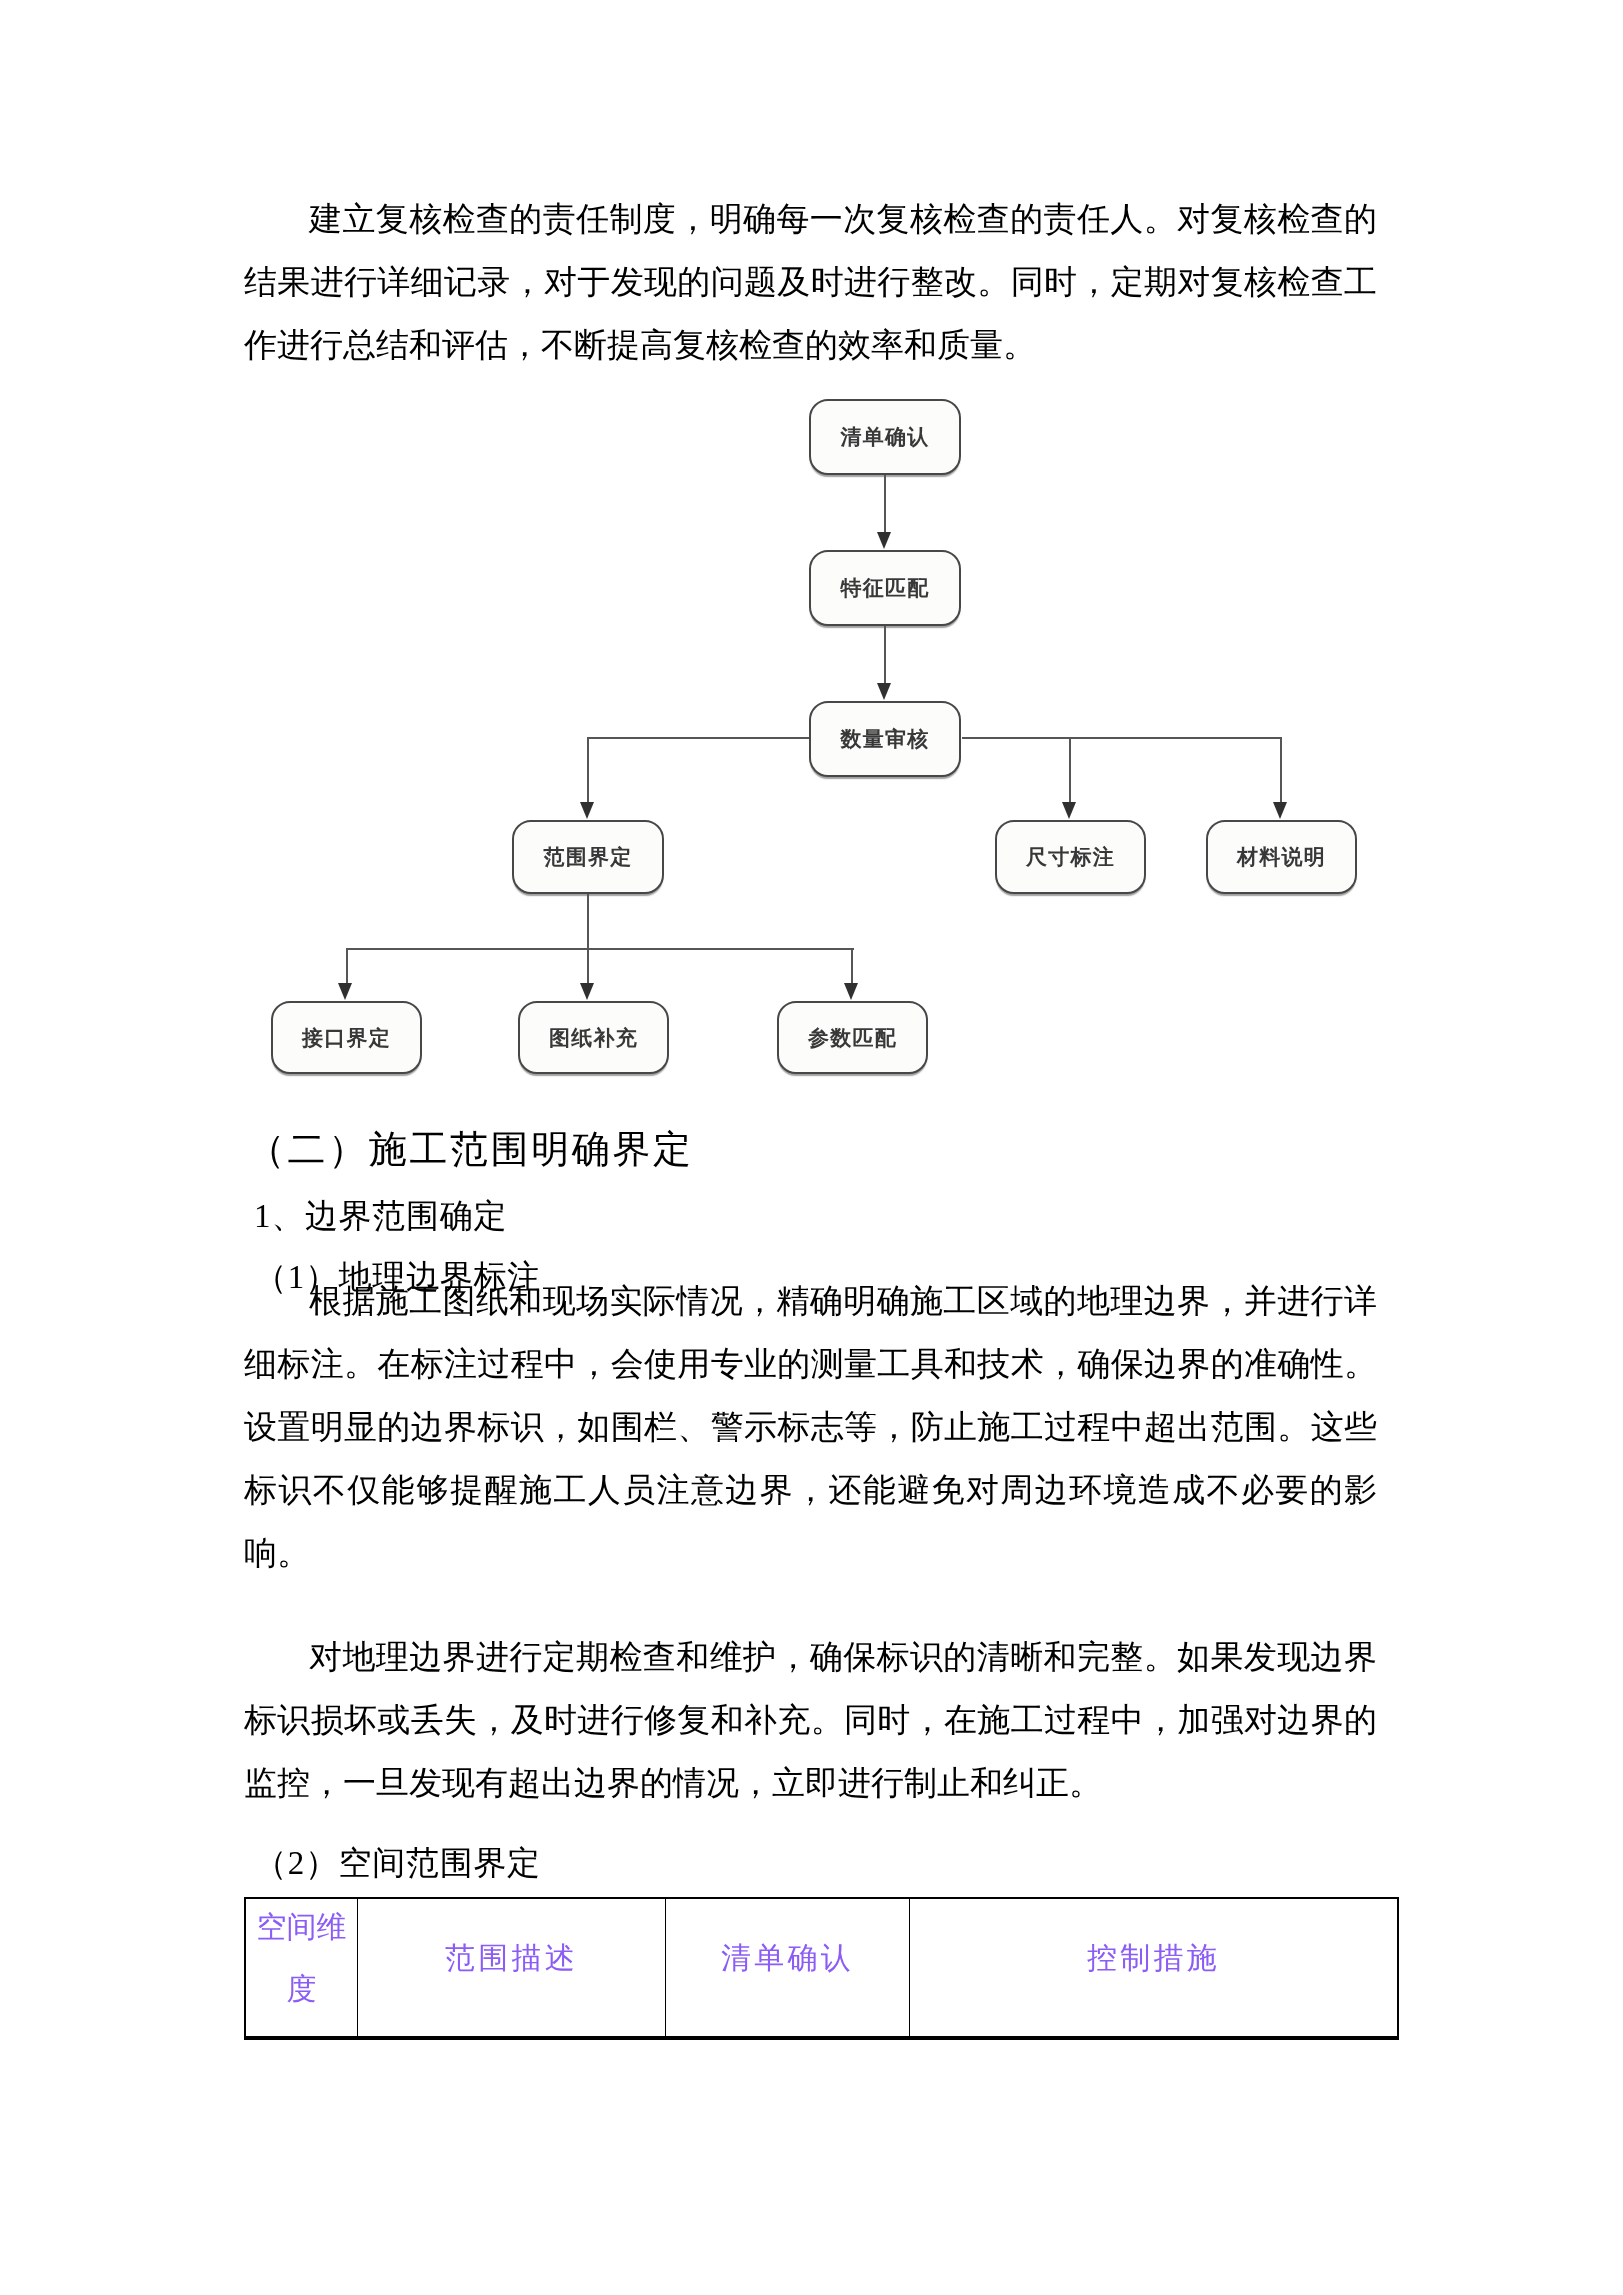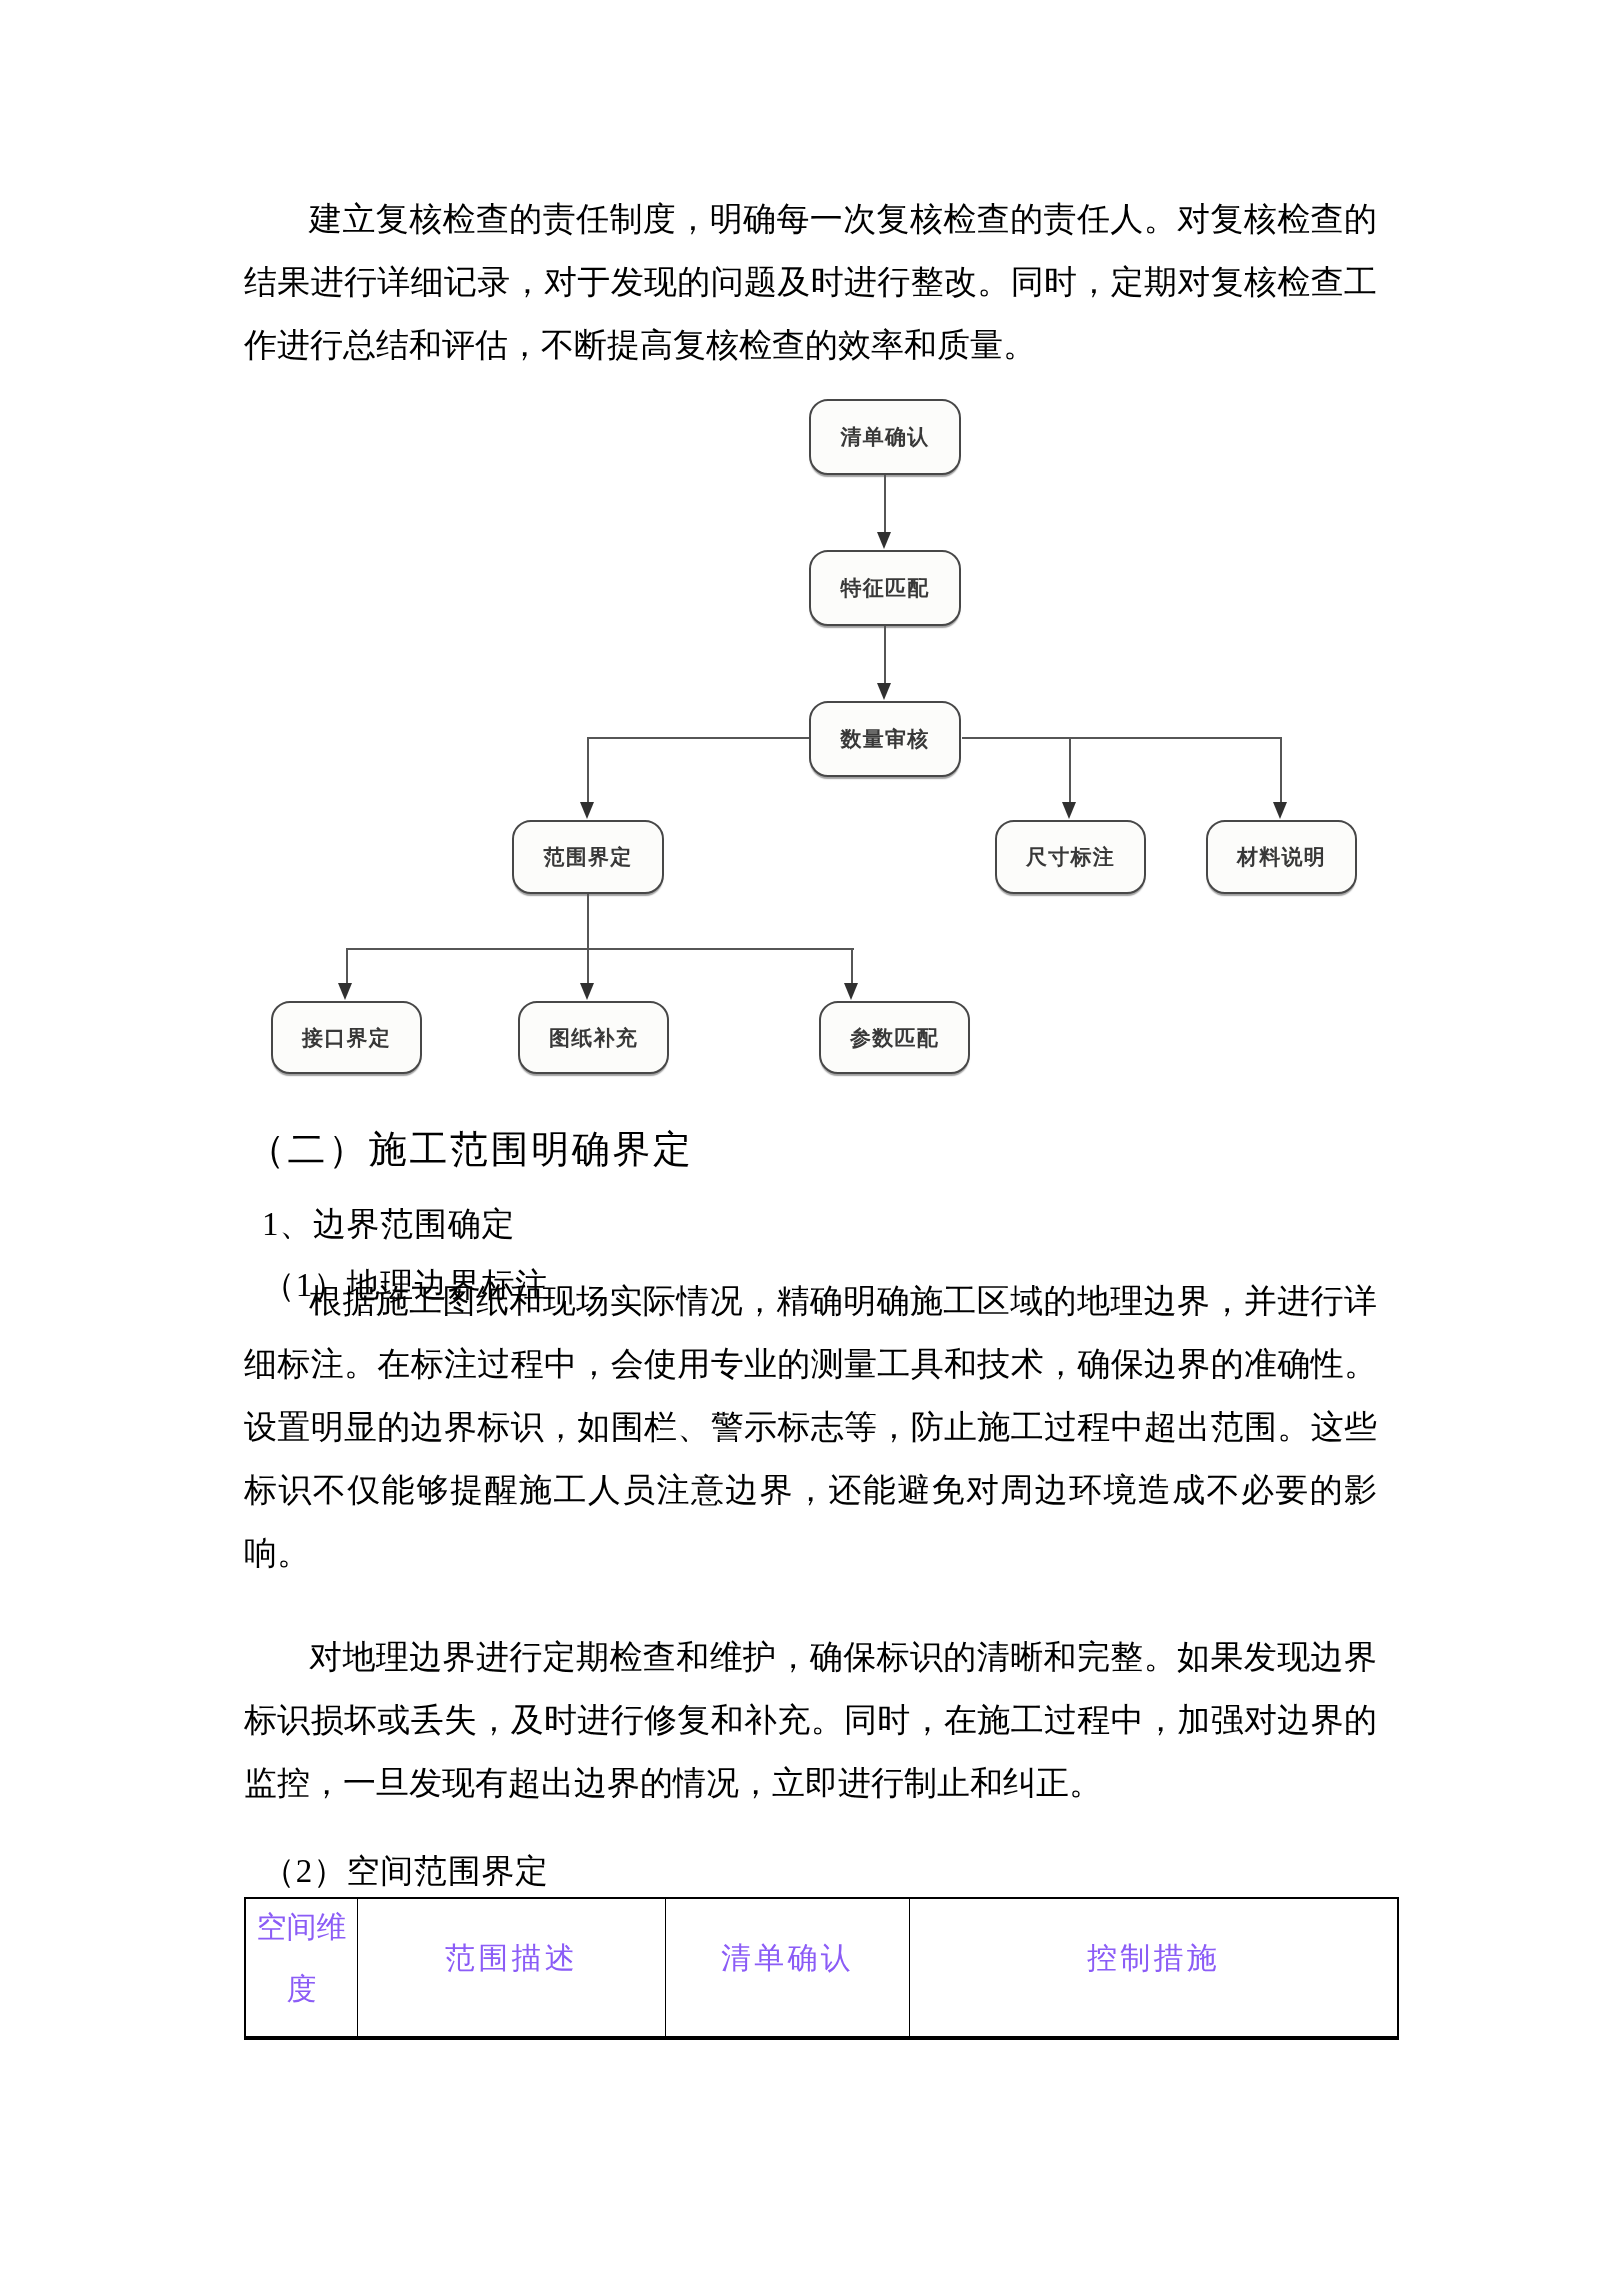--- a/index.html
+++ b/index.html
@@ -22,21 +22,21 @@
   .p1{top:188px;}
   .p2{top:1272px;font-family:Liberation Mono, monospace;}
   .p3{top:1626px;}
   
   .h2{
     position:absolute;left:247px;top:1126px;
     font-size:38px;line-height:46px;letter-spacing:2.6px;margin:0;font-weight:400;
   }
   .hsub{
     position:absolute;left:246px;
-    font-size:33px;line-height:41px;letter-spacing:0.7px;margin:16px;font-weight:400;
+    font-size:33px;line-height:41px;letter-spacing:0.7px;margin:8px;font-weight:400;
   }
   .h3{top:1188px;}
   .h4a{top:1249px;}
   .h4b{top:1835px;}
   
   .fc-node{
     position:absolute;box-sizing:border-box;
     border:2.6px solid #474747;border-radius:19px;
     background:#fcfcfa;
     box-shadow:0 2.6px 1.3px -1.3px rgba(0,0,0,0.38);
@@ -45,21 +45,21 @@
     font-weight:bold;font-size:21px;letter-spacing:1.3px;color:#383838;
   }
   .n-a{left:809px;top:399px;width:152px;height:76px;}
   .n-b{left:809px;top:550px;width:152px;height:76px;}
   .n-c{left:809px;top:701px;width:152px;height:76px;}
   .n-d{left:512px;top:820px;width:152px;height:74px;}
   .n-e{left:995px;top:820px;width:151px;height:74px;}
   .n-f{left:1206px;top:820px;width:151px;height:74px;}
   .n-g{left:271px;top:1001px;width:151px;height:73px;}
   .n-h{left:518px;top:1001px;width:151px;height:73px;}
-  .n-i{left:777px;top:1001px;width:151px;height:73px;margin-left:42px;}
+  .n-i{left:777px;top:1001px;width:151px;height:73px;}
   .fc-line{position:absolute;background:#565656;}
   .fc-arrow{
     position:absolute;width:0;height:0;
     border-left:7.9px solid transparent;border-right:7.9px solid transparent;
     border-top:17.7px solid #303030;
   }
   
   .l-ab{left:884px;top:475px;width:2px;height:58px;}
   .l-bc{left:884px;top:626px;width:2px;height:58px;}
   .a-b{left:877px;top:532px;}

